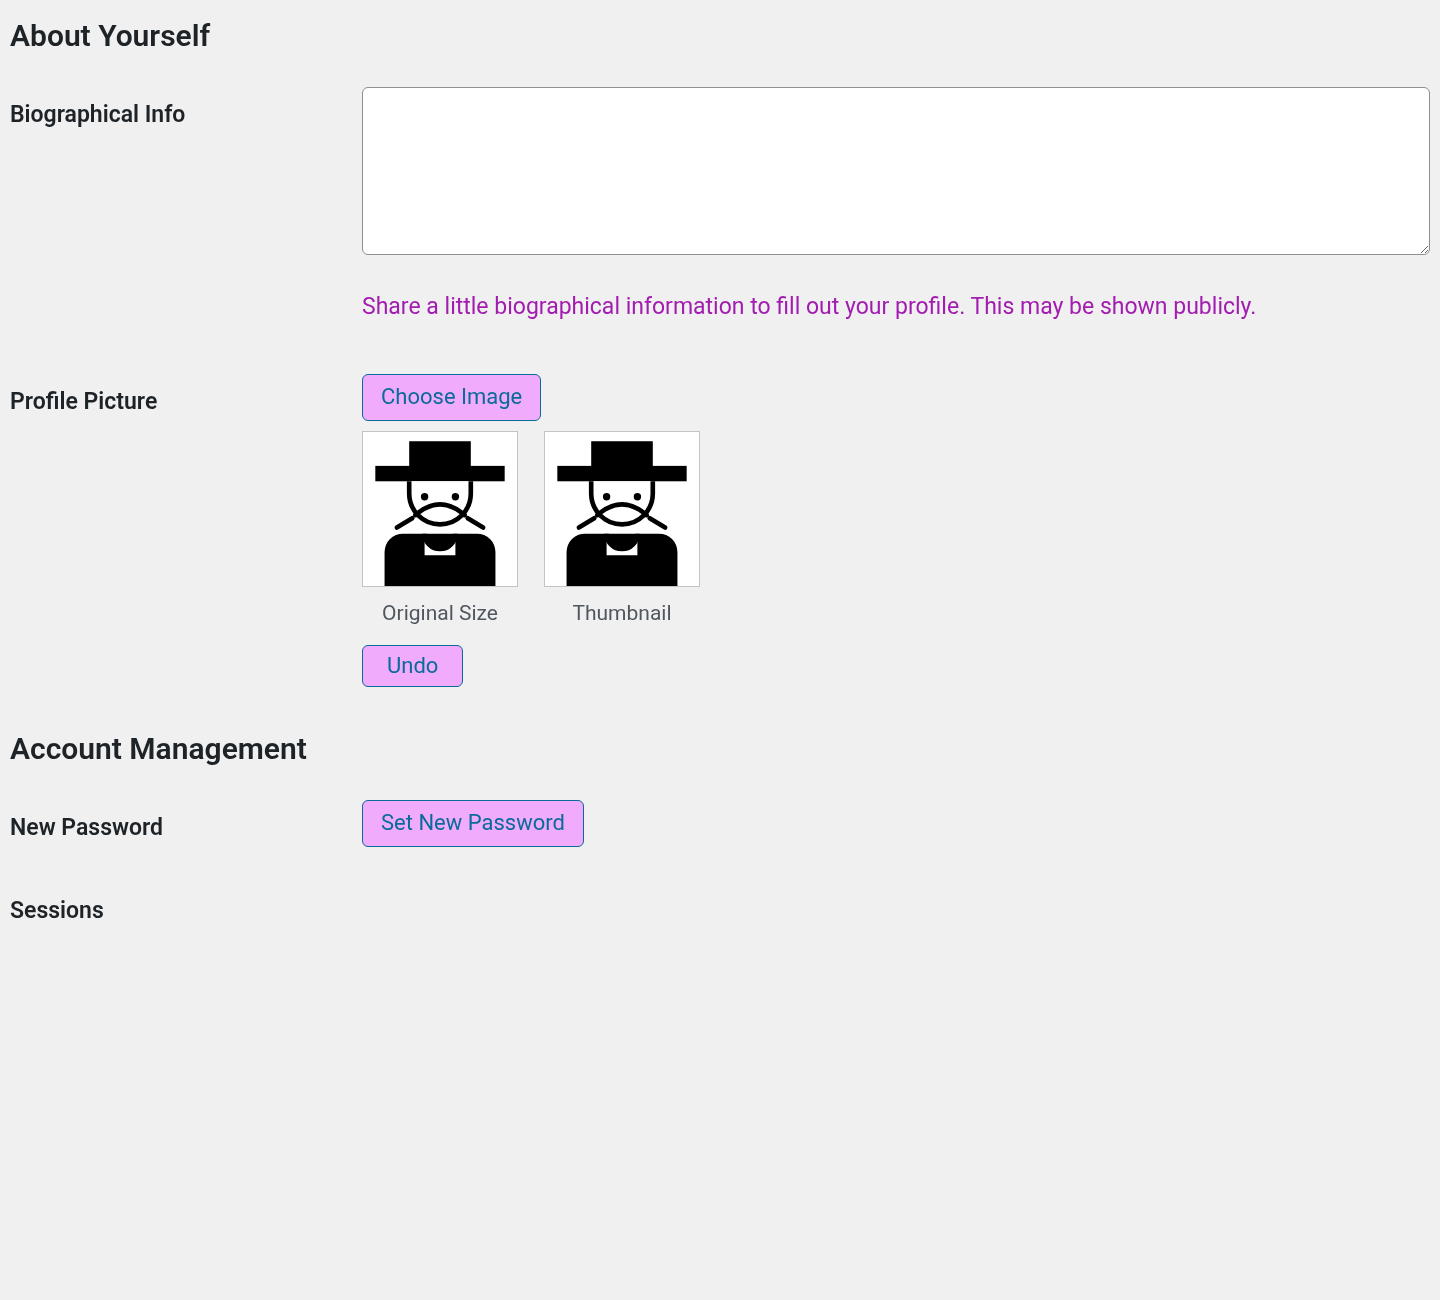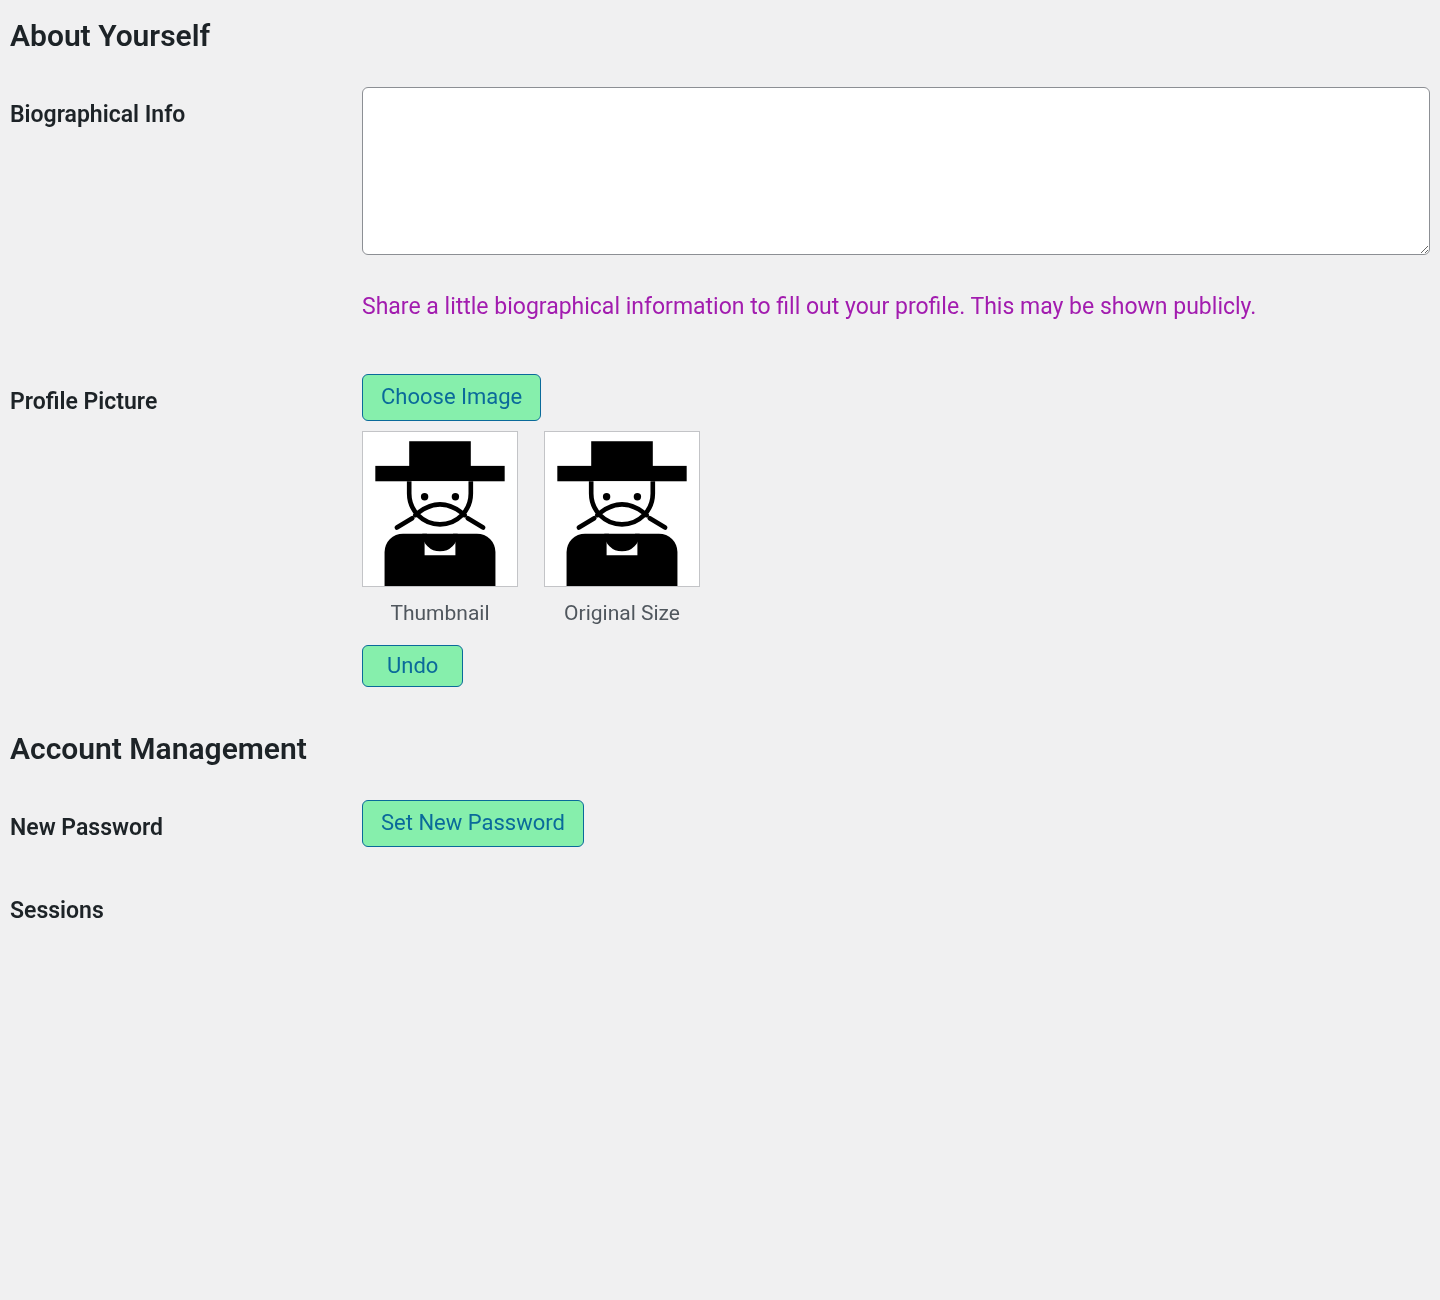--- a/index.html
+++ b/index.html
@@ -54,21 +54,21 @@
       font-size: 23px;
       margin-top: 32px;
       white-space: nowrap;
     }
     .btn {
       display: inline-block;
       padding: 8px 18px;
       font-size: 22px;
       line-height: 1.3;
       color: #0a6a9a;
-      background: #86efac;
+      background: #f0abfc;
       border: 1px solid #0a6a9a;
       border-radius: 6px;
       cursor: pointer;
       font-family: inherit;
     }
     .btn.small {
       padding: 6px 24px;
     }
     .btn.disabled {
       color: #a7aaad;
@@ -157,29 +157,29 @@
   <div class="label">Profile Picture</div>
   <div class="field">
     <button class="btn">Choose Image</button>
     <div class="pics">
       <div class="pic-cell">
         <div class="pic-frame">
           <svg>
               <use href="#avatar-sym"></use>
             </svg>
         </div>
-        <div class="pic-caption">Thumbnail</div>
+        <div class="pic-caption">Original Size</div>
       </div>
       <div class="pic-cell">
         <div class="pic-frame">
           <svg>
               <use href="#avatar-sym"></use>
             </svg>
         </div>
-        <div class="pic-caption">Original Size</div>
+        <div class="pic-caption">Thumbnail</div>
       </div>
     </div>
     <div class="undo-wrap">
       <button class="btn small">Undo</button>
     </div>
   </div>
 </div>
 
 <h2 class="section">Account Management</h2>
 

